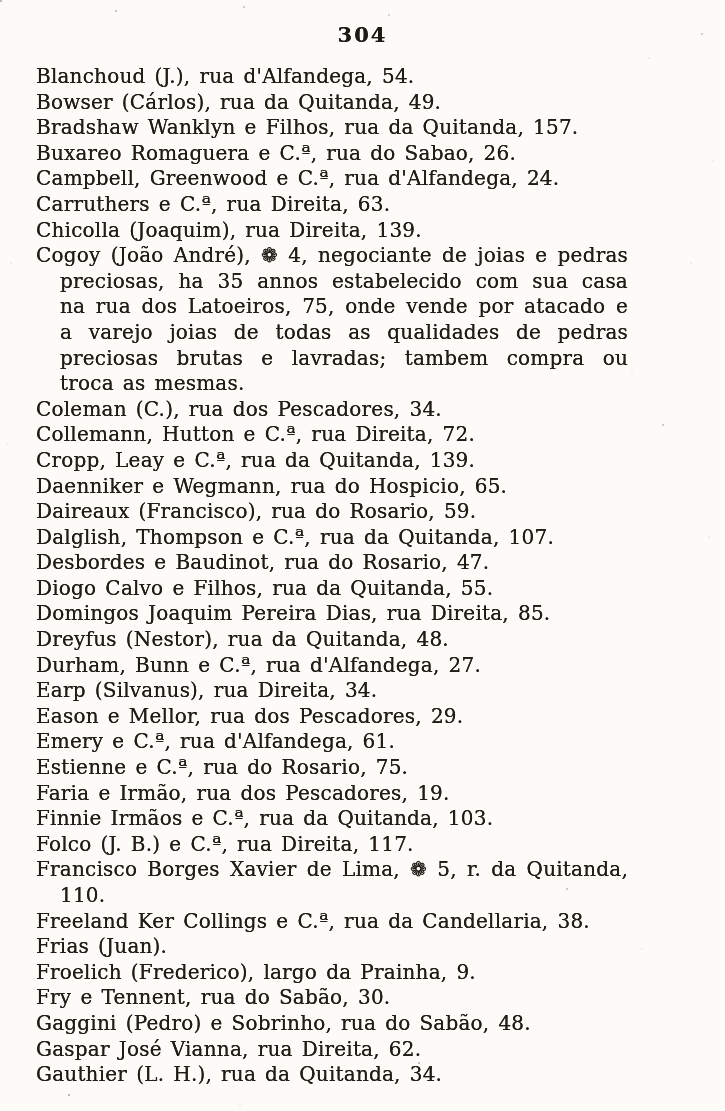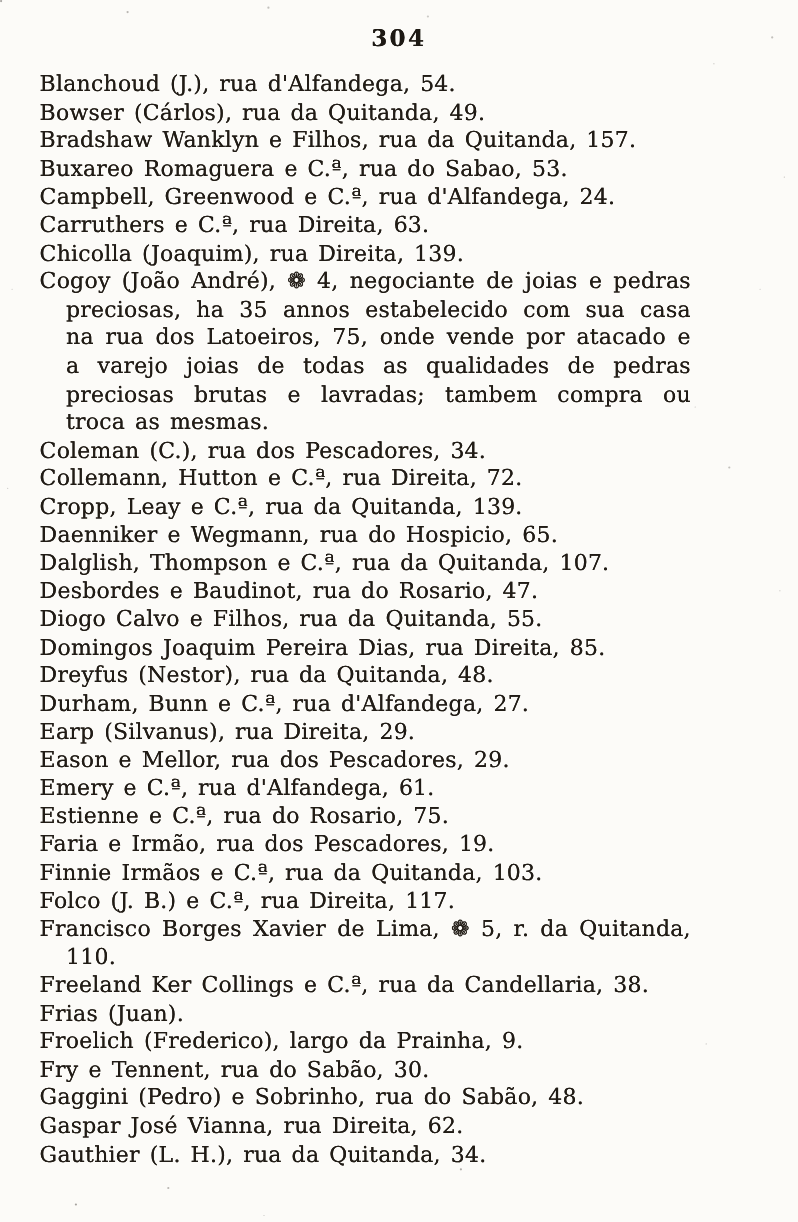--- a/index.html
+++ b/index.html
@@ -81,36 +81,37 @@
 
 <main class="page">
   <div class="speckles"></div>
   <header class="page-header">
     <div class="page-number">304</div>
   </header>
   <section class="entries" id="entries">
       <p class="entry">Blanchoud (J.), rua d'Alfandega, 54.</p>
       <p class="entry">Bowser (Cárlos), rua da Quitanda, 49.</p>
       <p class="entry">Bradshaw Wanklyn e Filhos, rua da Quitanda, 157.</p>
-      <p class="entry">Buxareo Romaguera e C.ª, rua do Sabao, 53.</p>
+      <p class="entry">Buxareo Romaguera e C.ª, rua do Sabao, 26.</p>
       <p class="entry">Campbell, Greenwood e C.ª, rua d'Alfandega, 24.</p>
       <p class="entry">Carruthers e C.ª, rua Direita, 63.</p>
       <p class="entry">Chicolla (Joaquim), rua Direita, 139.</p>
       <p class="entry">Cogoy (João André), ❁ 4, negociante de joias e pedras preciosas, ha 35 annos estabelecido com sua casa na rua dos Latoeiros, 75, onde vende por atacado e a varejo joias de todas as qualidades de pedras preciosas brutas e lavradas; tambem compra ou troca as mesmas.</p>
       <p class="entry">Coleman (C.), rua dos Pescadores, 34.</p>
       <p class="entry">Collemann, Hutton e C.ª, rua Direita, 72.</p>
       <p class="entry">Cropp, Leay e C.ª, rua da Quitanda, 139.</p>
       <p class="entry">Daenniker e Wegmann, rua do Hospicio, 65.</p>
+      <p class="entry">Daireaux (Francisco), rua do Rosario, 59.</p>
       <p class="entry">Dalglish, Thompson e C.ª, rua da Quitanda, 107.</p>
       <p class="entry">Desbordes e Baudinot, rua do Rosario, 47.</p>
       <p class="entry">Diogo Calvo e Filhos, rua da Quitanda, 55.</p>
       <p class="entry">Domingos Joaquim Pereira Dias, rua Direita, 85.</p>
       <p class="entry">Dreyfus (Nestor), rua da Quitanda, 48.</p>
       <p class="entry">Durham, Bunn e C.ª, rua d'Alfandega, 27.</p>
-      <p class="entry">Earp (Silvanus), rua Direita, 29.</p>
+      <p class="entry">Earp (Silvanus), rua Direita, 34.</p>
       <p class="entry">Eason e Mellor, rua dos Pescadores, 29.</p>
       <p class="entry">Emery e C.ª, rua d'Alfandega, 61.</p>
       <p class="entry">Estienne e C.ª, rua do Rosario, 75.</p>
       <p class="entry">Faria e Irmão, rua dos Pescadores, 19.</p>
       <p class="entry">Finnie Irmãos e C.ª, rua da Quitanda, 103.</p>
       <p class="entry">Folco (J. B.) e C.ª, rua Direita, 117.</p>
       <p class="entry">Francisco Borges Xavier de Lima, ❁ 5, r. da Quitanda, 110.</p>
       <p class="entry">Freeland Ker Collings e C.ª, rua da Candellaria, 38.</p>
       <p class="entry">Frias (Juan).</p>
       <p class="entry">Froelich (Frederico), largo da Prainha, 9.</p>

